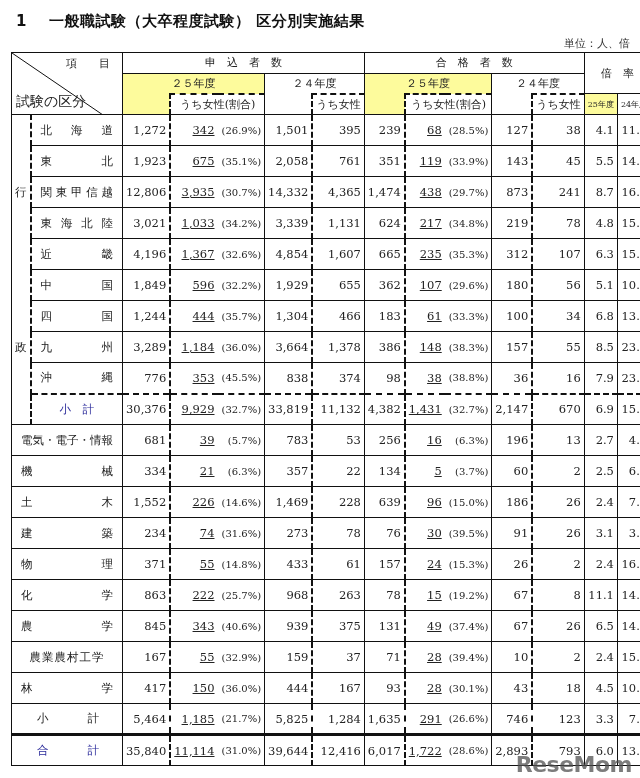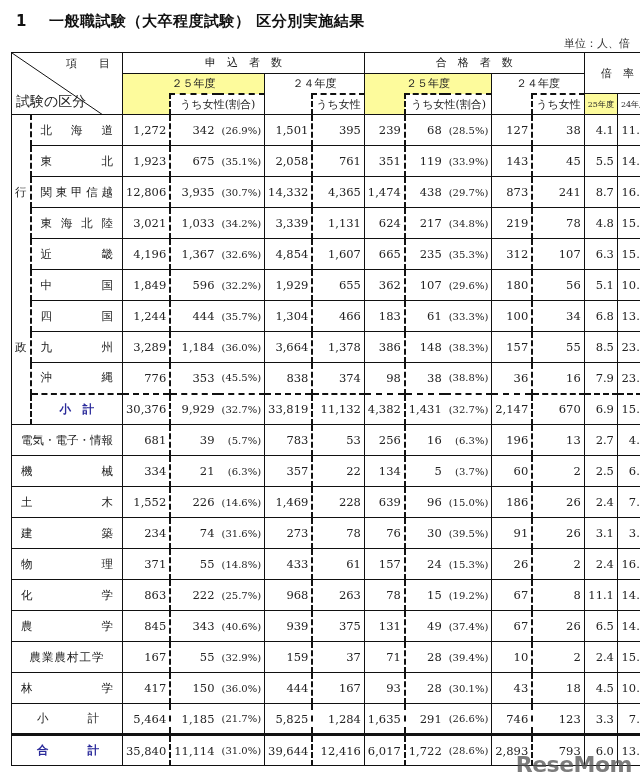--- a/index.html
+++ b/index.html
@@ -7,28 +7,28 @@
   body { font-family: "DejaVu Serif", "Liberation Serif", serif; color: #222; position: relative; }
   .title { position: absolute; left: 16px; top: 12px; font-family: "DejaVu Sans", "Liberation Sans", sans-serif; font-size: 15px; font-weight: bold; color: #111; letter-spacing: 0.5px; }
   .title .num { margin-right: 22px; }
   .unit { position: absolute; right: 10px; top: 36px; font-size: 11px; color: #333; }
   table { position: absolute; left: 11px; top: 52px; border-collapse: collapse; table-layout: fixed; font-size: 11.5px; }
   td { border: 1.5px solid #111; text-align: right; padding: 0 3px; white-space: nowrap; height: 31px; vertical-align: middle; }
   .hdr td { height: 20px; text-align: center; font-size: 11px; }
   .y { background: #fdfb9c; }
   .dash-l { border-left: 2px dashed #111 !important; }
   .dash-t { border-top: 2px dashed #111 !important; }
-  .noright { border-right: none !important; }
+  .noright { border-right: none !important; text-decoration: underline; }
   .noleft { border-left: none !important; }
   .notop { border-top: none !important; }
   .nobottom { border-bottom: none !important; }
   .pct { font-size: 10px; padding-left: 4px; }
   .lbl { text-align: left; font-size: 11.5px; }
   .lbl-spread { display: flex; justify-content: space-between; padding: 0 6px 0 6px; }
-  .blue { color: #2a2a9a; font-weight: bold; }
+  .blue { color: #2a2a9a; }
   .thick-top td { border-top: 3px solid #111; }
   .small { font-size: 9px; margin-top: 41px; }
   .corner { position: relative; }
   .corner svg { position: absolute; left: 0; top: 0; }
   .watermark { position: absolute; right: 8px; top: 752px; font-family: "DejaVu Sans", sans-serif; font-weight: bold; font-size: 22px; color: rgba(80,80,80,0.75); letter-spacing: -0.5px; }
   .side { text-align: center; font-size: 11.5px; padding: 0; }
 </style>
 </head>
 <body>
 

